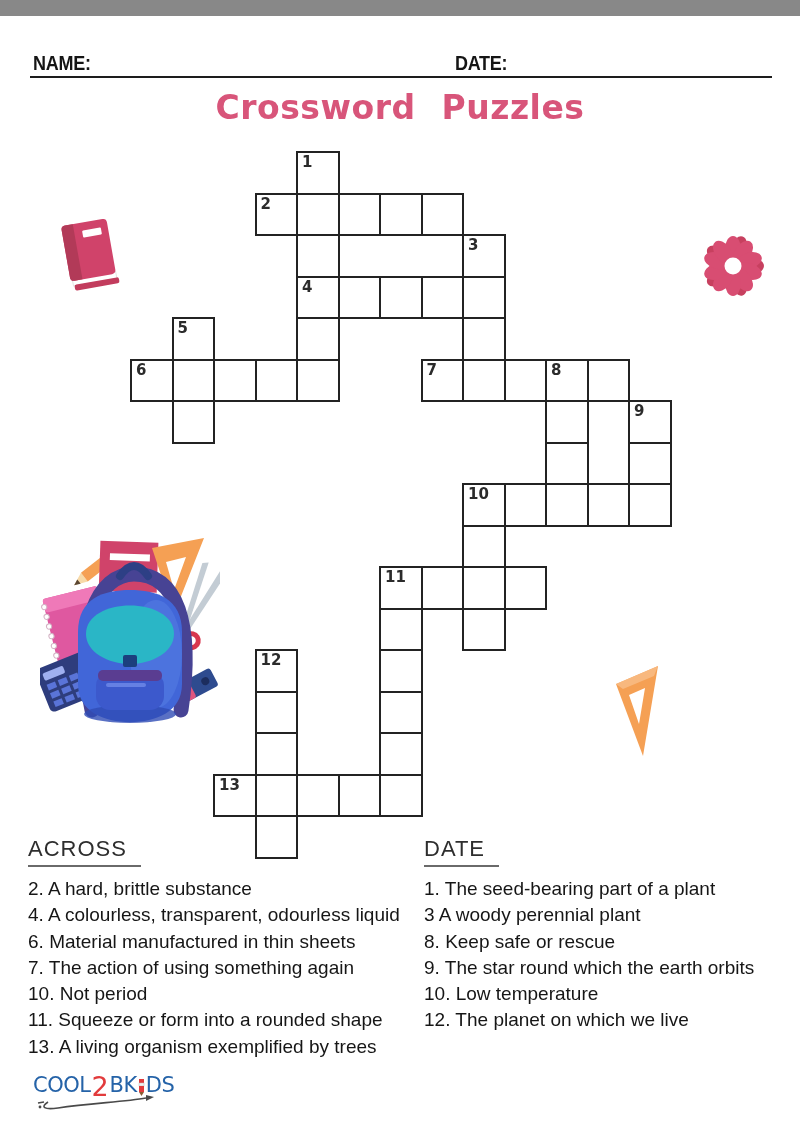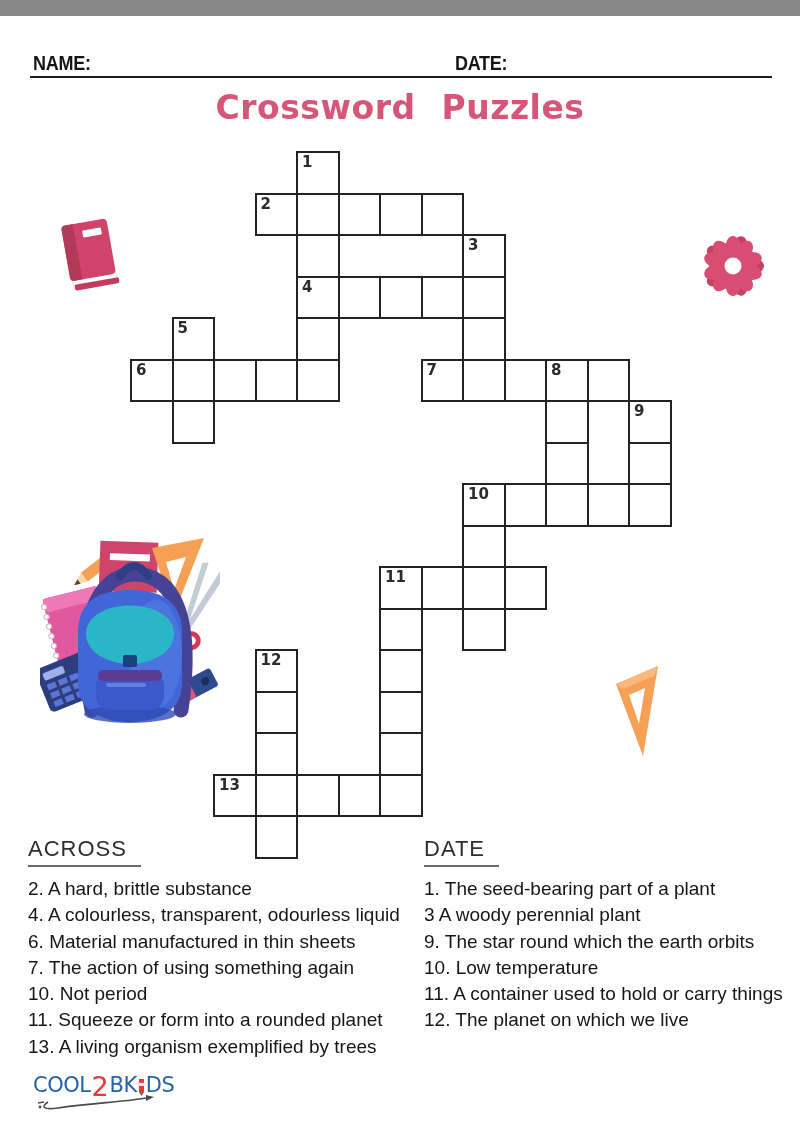--- a/index.html
+++ b/index.html
@@ -252,32 +252,32 @@
   </svg>
 
   <div class="clue-col" style="left:28px;width:392px;">
     <div class="clue-heading">ACROSS</div>
     <div class="clue-list">
         <div class="clue"><span>2. </span><span>A hard, brittle substance</span></div>
         <div class="clue"><span>4. </span><span>A colourless, transparent, odourless liquid</span></div>
         <div class="clue"><span>6. </span><span>Material manufactured in thin sheets</span></div>
         <div class="clue"><span>7. </span><span>The action of using something again</span></div>
         <div class="clue"><span>10. </span><span>Not period</span></div>
-        <div class="clue"><span>11. </span><span>Squeeze or form into a rounded planet</span></div>
+        <div class="clue"><span>11. </span><span>Squeeze or form into a rounded shape</span></div>
         <div class="clue"><span>13. </span><span>A living organism exemplified by trees</span></div>
       </div>
   </div>
   <div class="clue-col" style="left:424px;width:372px;">
     <div class="clue-heading">DATE</div>
     <div class="clue-list">
         <div class="clue"><span>1. </span><span>The seed-bearing part of a plant</span></div>
         <div class="clue"><span>3 </span><span>A woody perennial plant</span></div>
+        <div class="clue"><span>8. </span><span>Keep safe or rescue</span></div>
         <div class="clue"><span>9. </span><span>The star round which the earth orbits</span></div>
         <div class="clue"><span>10. </span><span>Low temperature</span></div>
-        <div class="clue"><span>11. </span><span>A container used to hold or carry things</span></div>
         <div class="clue"><span>12. </span><span>The planet on which we live</span></div>
       </div>
   </div>
 
   <div class="logo">
     <span class="blue">COOL</span>
       <span class="red">2</span>
       <span class="blue">BK</span>
       <svg class="logo-pencil" width="7" height="17" viewBox="0 0 7 17">
         <rect x="1" y="0" width="5" height="4" style="fill:var(--c_logo_red)"></rect>

